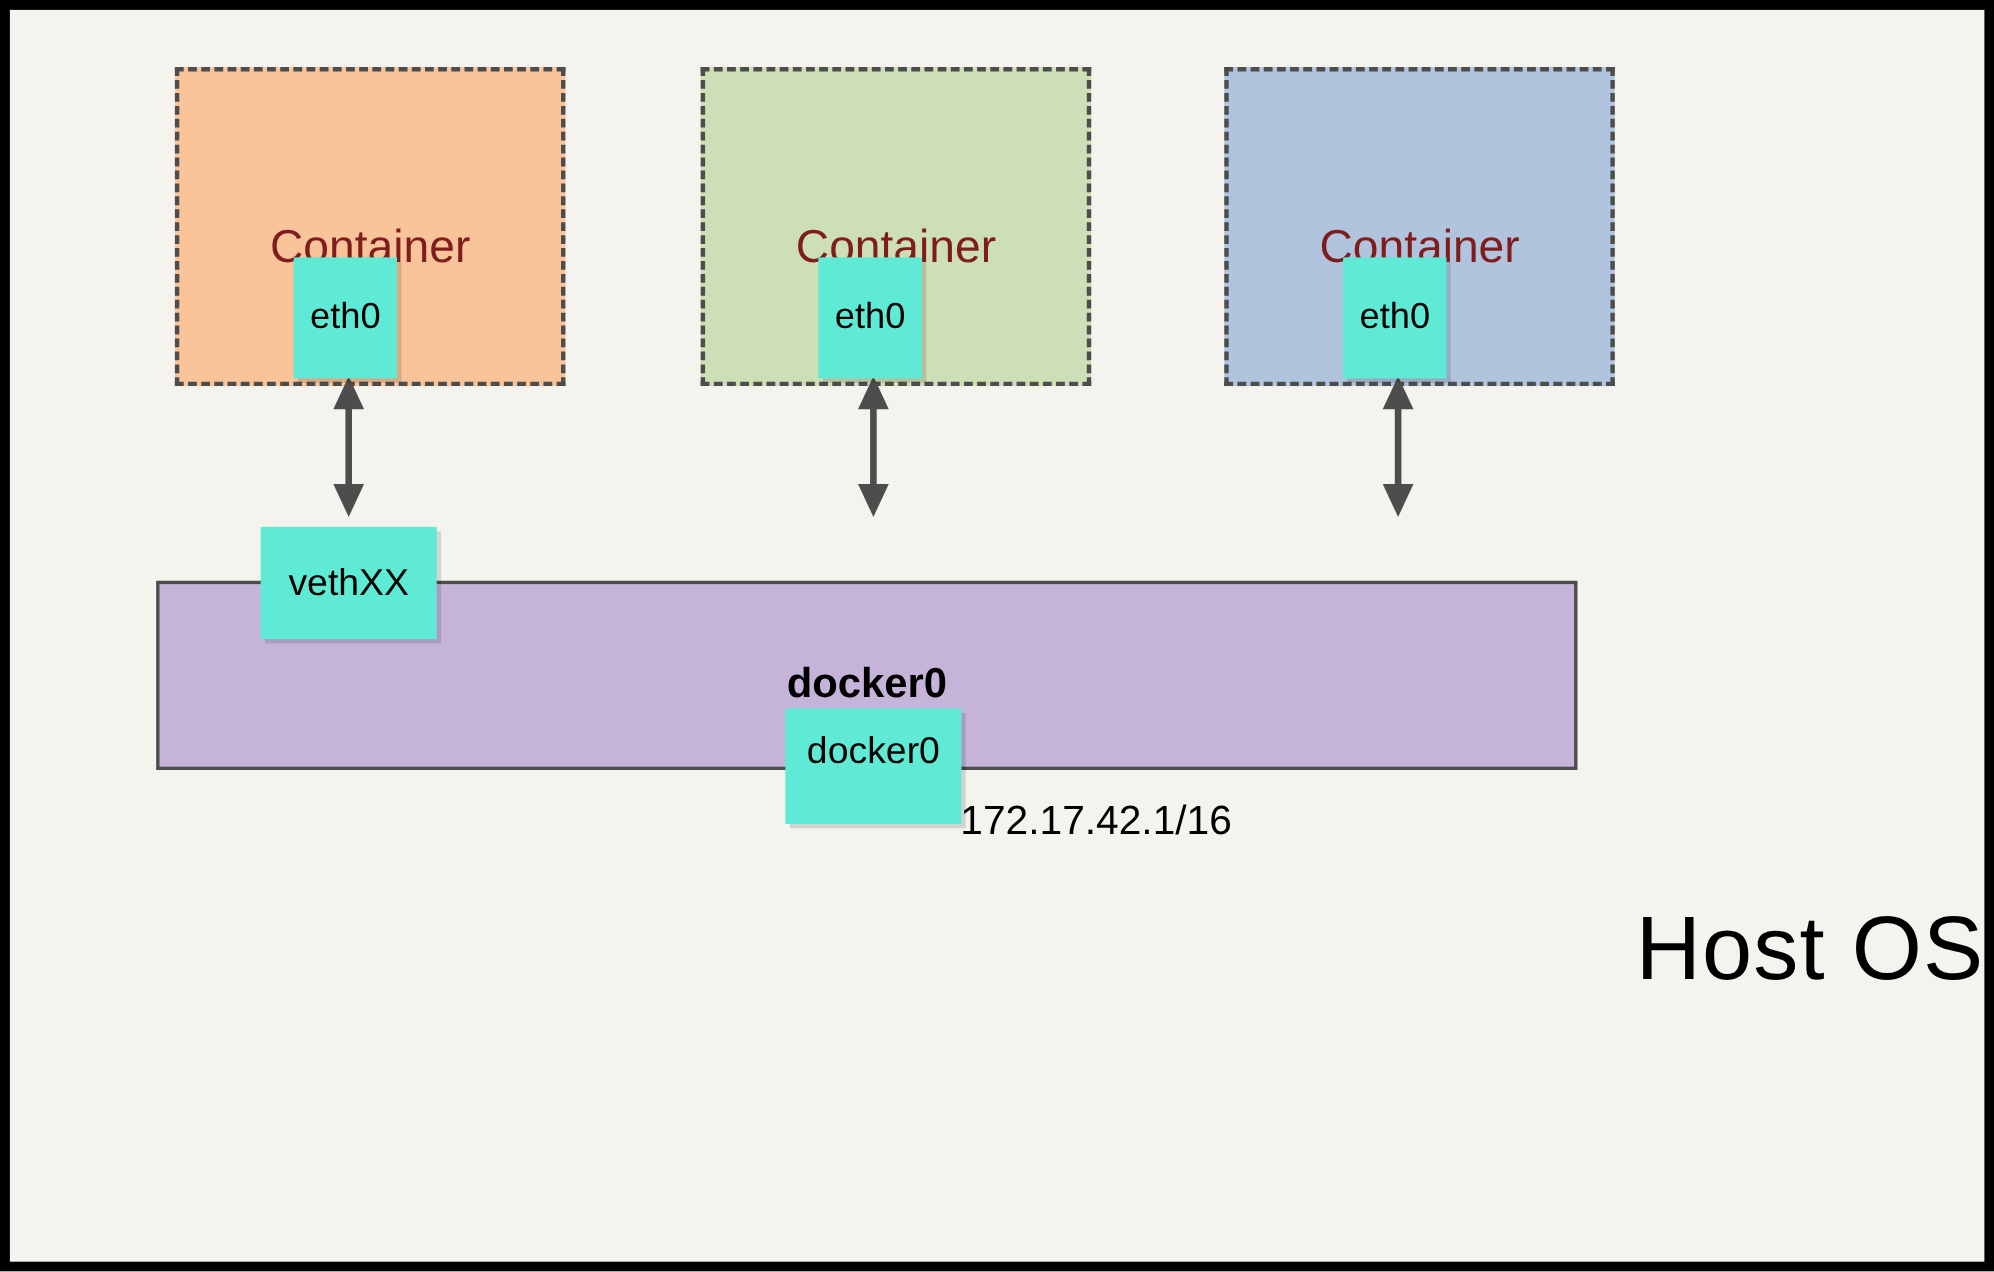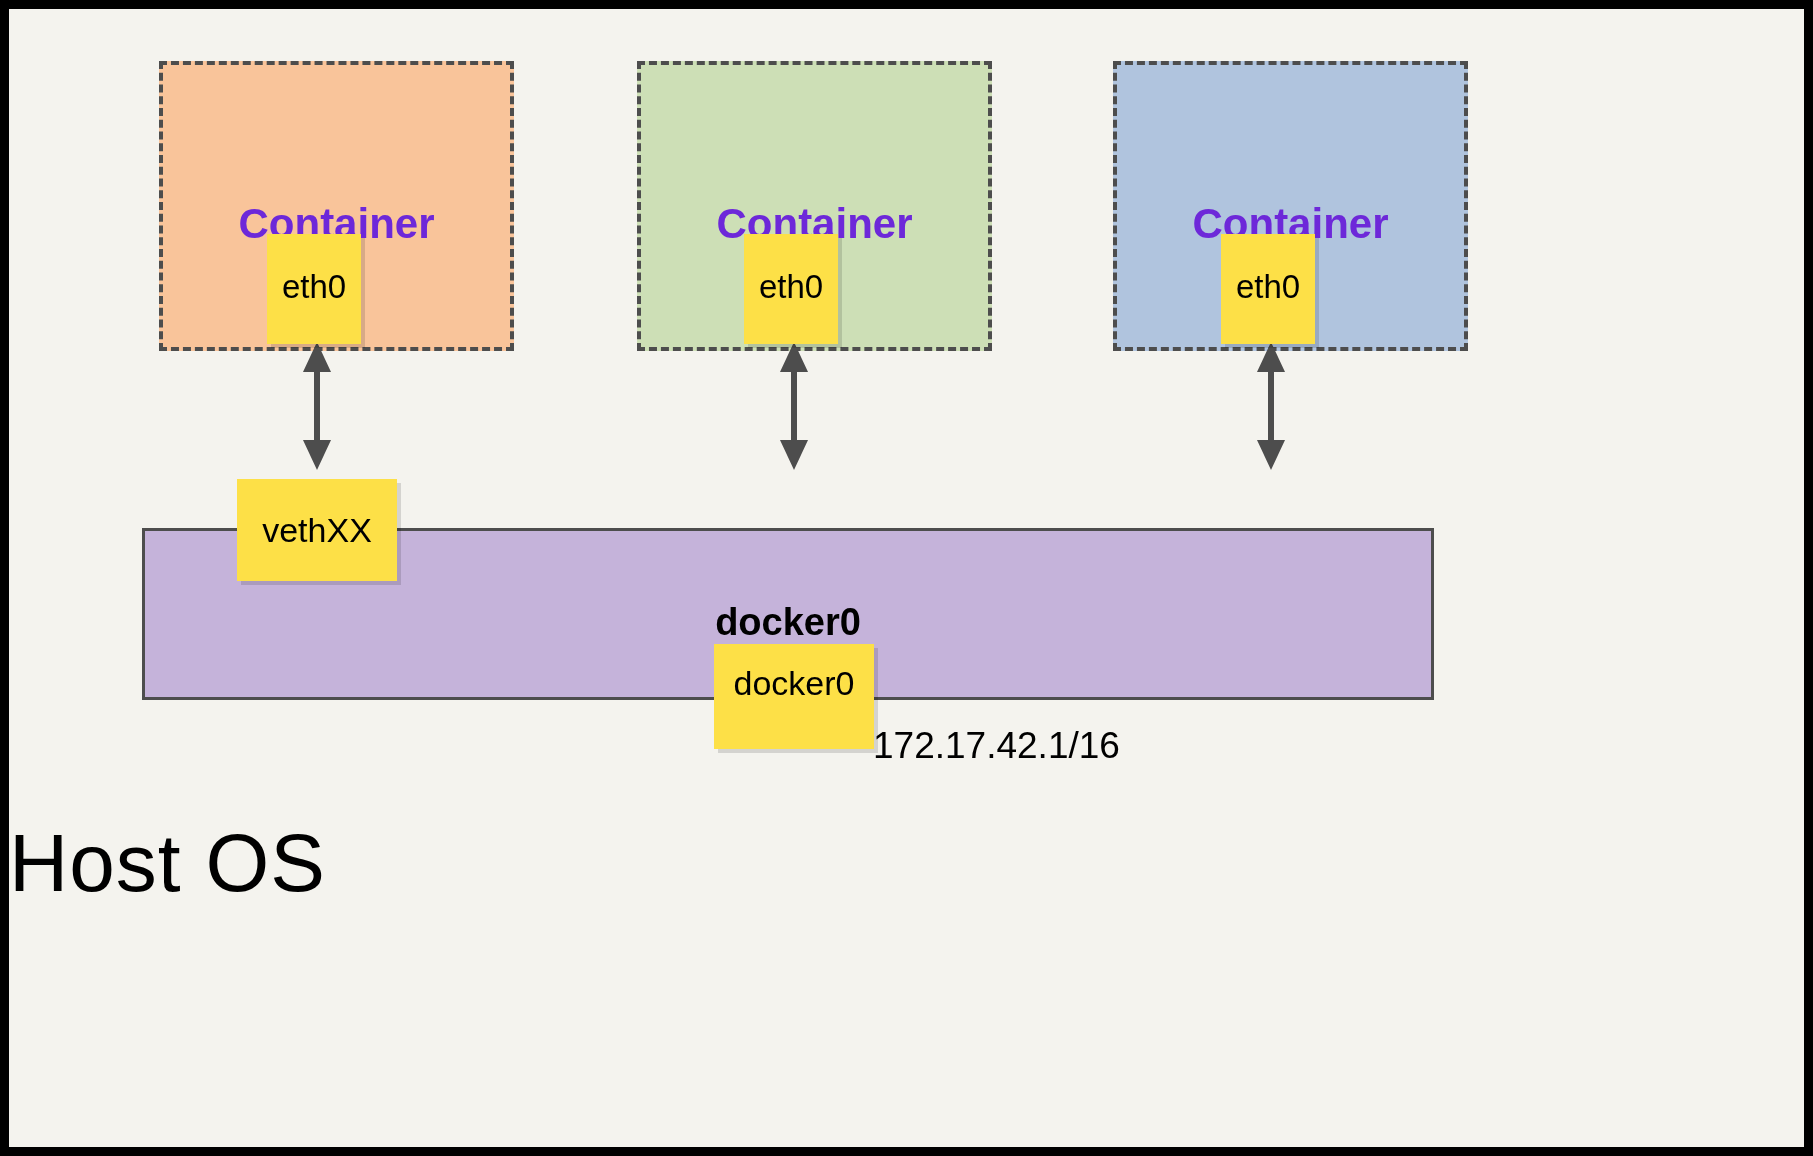--- a/index.html
+++ b/index.html
@@ -41,31 +41,31 @@
     width: 355px;
     height: 290px;
   }
   .container-title {
     position: absolute;
     left: 0;
     right: 0;
     top: 138px;
     text-align: center;
     font-size: 42px;
-    font-weight: bold;
-    color: #6d28d9;
+    font-weight: normal;
+    color: #7f1d1d;
     letter-spacing: 0px;
     line-height: 1;
   }
 
   
   .note {
     position: absolute;
     box-sizing: border-box;
-    background: #fde047;
+    background: #5eead4;
     box-shadow: 4px 4px 0 rgba(0,0,0,0.13);
     display: flex;
     align-items: center;
     justify-content: center;
     color: #000000;
     font-size: 33px;
     line-height: 1;
     z-index: 6;
   }
   .note.eth0 {
@@ -130,21 +130,21 @@
     white-space: nowrap;
     z-index: 7;
   }
 
   
   #host-os {
     position: absolute;
     left: 0;
     right: 0;
     top: 813px;
-    text-align: left;
+    text-align: right;
     font-size: 82px;
     font-weight: 300;
     color: #000000;
     letter-spacing: 1px;
     line-height: 1;
   }
 </style>
 </head>
 <body>
 

